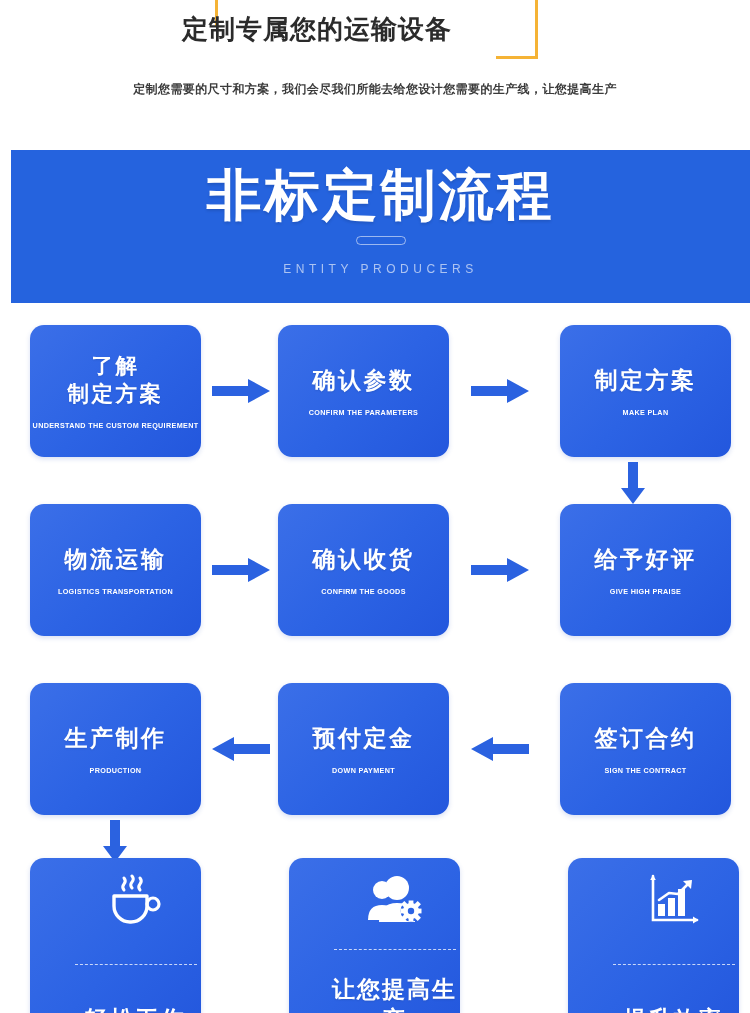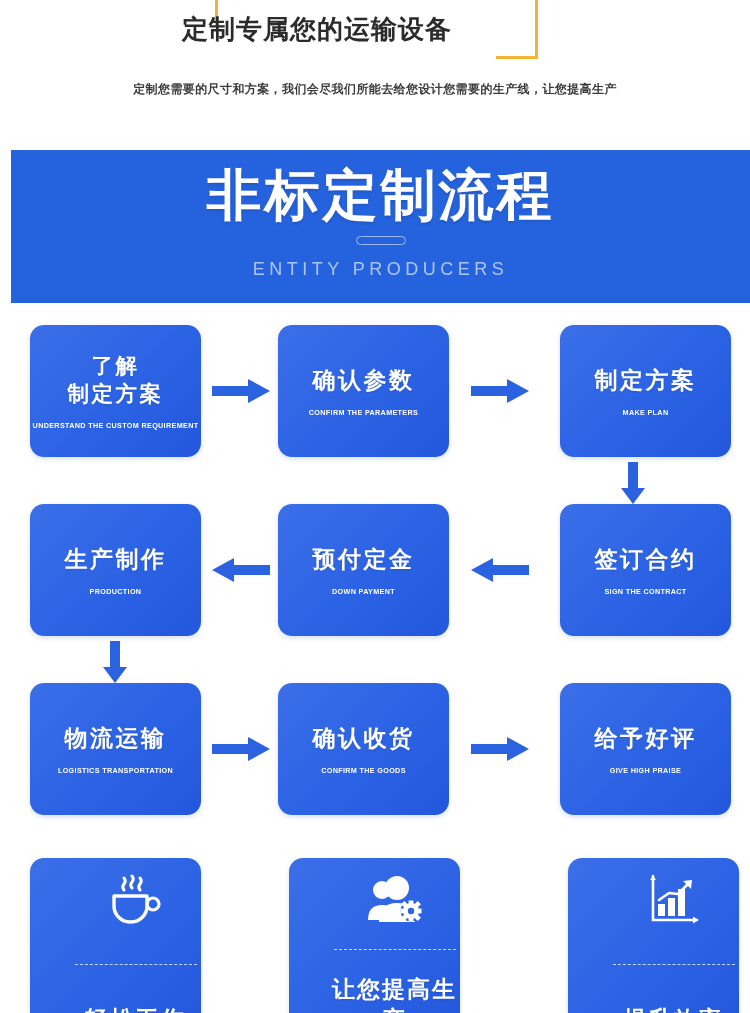--- a/index.html
+++ b/index.html
@@ -112,21 +112,21 @@
     border-radius: 6px;
   }
 
   .banner-sub {
     position: absolute;
     left: 0;
     top: 104px;
     width: 739px;
     text-align: center;
     color: rgba(255,255,255,0.62);
-    font-size: 18px;
+    font-size: 12px;
     letter-spacing: 4.5px;
     line-height: 30px;
   }
 
   
   .flow {
     position: absolute;
     left: 0;
     top: 325px;
     width: 750px;
@@ -311,20 +311,49 @@
 
       <div class="arrow-v right">
         <svg viewBox="0 0 28 42">
             <path d="M9 0 H19 V26 H26 L14 42 L2 26 H9 Z" fill="#2b62e0"></path>
           </svg>
       </div>
     </div>
 
     <div class="flow-row">
       <div class="card col1">
+        <div class="card-cn">物流运输</div>
+        <div class="card-en">LOGISTICS TRANSPORTATION</div>
+      </div>
+
+      <div class="arrow-h a1">
+        <svg viewBox="0 0 58 28">
+            <path d="M0 9 H36 V2 L58 14 L36 26 V19 H0 Z" fill="#2b62e0"></path>
+          </svg>
+      </div>
+
+      <div class="card col2">
+        <div class="card-cn">确认收货</div>
+        <div class="card-en">CONFIRM THE GOODS</div>
+      </div>
+
+      <div class="arrow-h a2">
+        <svg viewBox="0 0 58 28">
+            <path d="M0 9 H36 V2 L58 14 L36 26 V19 H0 Z" fill="#2b62e0"></path>
+          </svg>
+      </div>
+
+      <div class="card col3">
+        <div class="card-cn">给予好评</div>
+        <div class="card-en">GIVE HIGH PRAISE</div>
+      </div>
+    </div>
+
+    <div class="flow-row">
+      <div class="card col1">
         <div class="card-cn">生产制作</div>
         <div class="card-en">PRODUCTION</div>
       </div>
 
       <div class="arrow-h a1">
         <svg viewBox="0 0 58 28">
             <path d="M58 9 H22 V2 L0 14 L22 26 V19 H58 Z" fill="#2b62e0"></path>
           </svg>
       </div>
 
@@ -341,49 +370,20 @@
 
       <div class="card col3">
         <div class="card-cn">签订合约</div>
         <div class="card-en">SIGN THE CONTRACT</div>
       </div>
 
       <div class="arrow-v left">
         <svg viewBox="0 0 28 42">
             <path d="M9 0 H19 V26 H26 L14 42 L2 26 H9 Z" fill="#2b62e0"></path>
           </svg>
-      </div>
-    </div>
-
-    <div class="flow-row">
-      <div class="card col1">
-        <div class="card-cn">物流运输</div>
-        <div class="card-en">LOGISTICS TRANSPORTATION</div>
-      </div>
-
-      <div class="arrow-h a1">
-        <svg viewBox="0 0 58 28">
-            <path d="M0 9 H36 V2 L58 14 L36 26 V19 H0 Z" fill="#2b62e0"></path>
-          </svg>
-      </div>
-
-      <div class="card col2">
-        <div class="card-cn">确认收货</div>
-        <div class="card-en">CONFIRM THE GOODS</div>
-      </div>
-
-      <div class="arrow-h a2">
-        <svg viewBox="0 0 58 28">
-            <path d="M0 9 H36 V2 L58 14 L36 26 V19 H0 Z" fill="#2b62e0"></path>
-          </svg>
-      </div>
-
-      <div class="card col3">
-        <div class="card-cn">给予好评</div>
-        <div class="card-en">GIVE HIGH PRAISE</div>
       </div>
     </div>
 
   </div>
 
   <div class="benefits">
 
     <div class="benefit col1">
       <div class="benefit-icon">
         <svg width="54" height="52" viewBox="0 0 54 52" fill="none">

